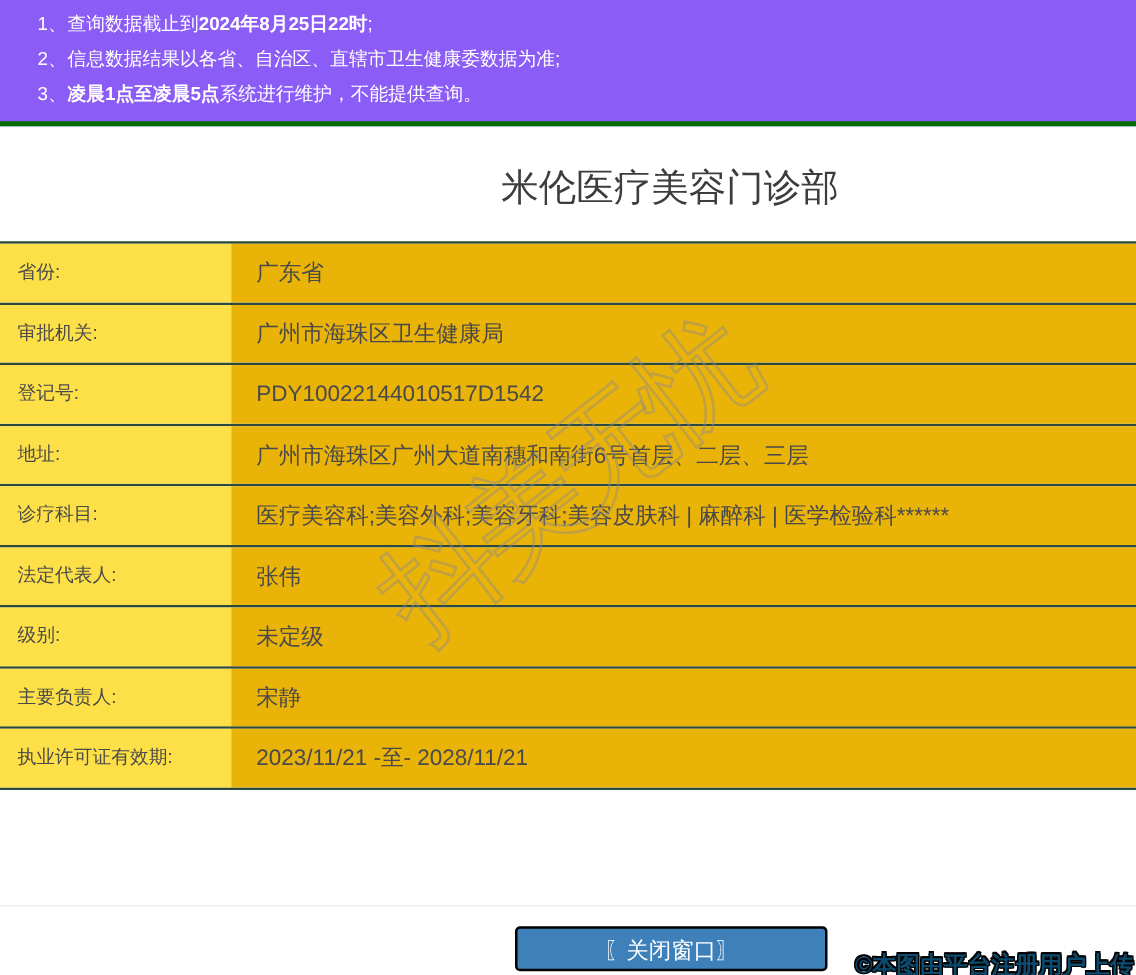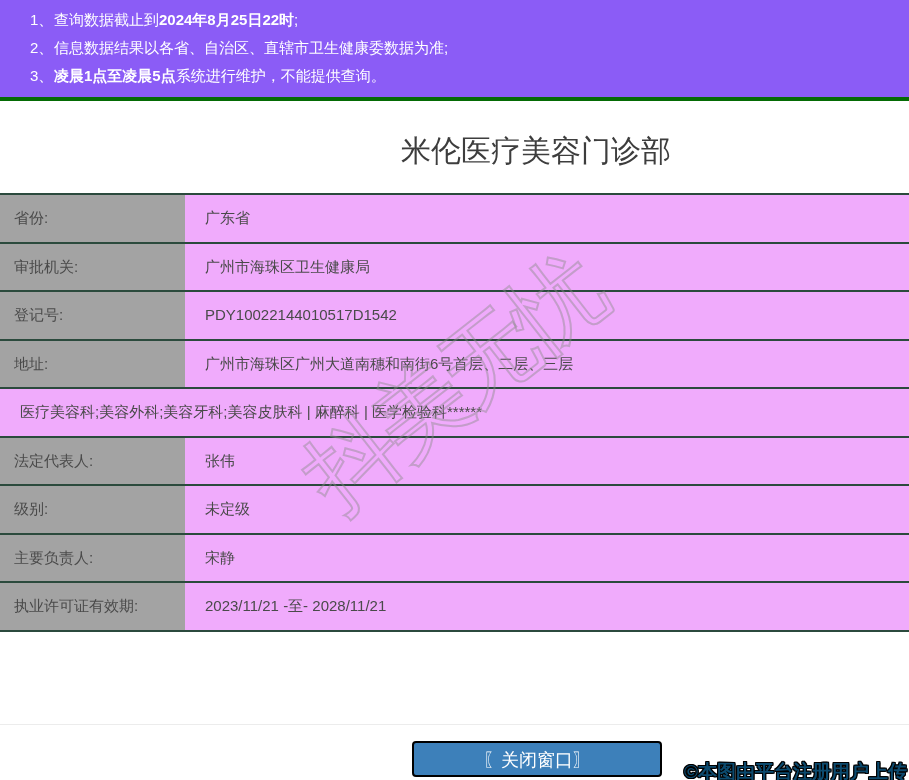--- a/index.html
+++ b/index.html
@@ -29,28 +29,28 @@
     font-size:30px;color:#3d3d3d;font-weight:400;line-height:36px;
   }
   
   .detail-table{
     width:909px;border-bottom:2px solid #2b4a3d;
   }
   .row{
     display:flex;border-top:2px solid #2b4a3d;height:46.5px;
   }
   .cell-label{
-    width:185px;min-width:185px;background:#a3a3a3;
+    width:185px;min-width:185px;background:#fde047;
     padding-left:14px;box-sizing:border-box;
     font-size:15px;line-height:46.5px;color:#4a4a4a;
     white-space:nowrap;overflow:hidden;
   }
   .cell-value{
-    flex:1;background:#f0abfc;padding-left:20px;box-sizing:border-box;
-    font-size:15px;line-height:46.5px;color:#4a4a4a;
+    flex:1;background:#eab308;padding-left:20px;box-sizing:border-box;
+    font-size:18px;line-height:46.5px;color:#4a4a4a;
     white-space:nowrap;overflow:hidden;
   }
   
   .watermark{
     position:absolute;left:453px;top:385px;
     transform:translate(-50%,-50%) rotate(-38deg);
     font-size:92px;letter-spacing:-6px;white-space:nowrap;
     color:rgba(255,255,255,0);
     -webkit-text-stroke:2px rgba(140,140,140,0.45);
     text-stroke:2px rgba(140,140,140,0.45);
@@ -100,20 +100,21 @@
   </div>
   <div class="row">
     <div class="cell-label">登记号:</div>
     <div class="cell-value">PDY10022144010517D1542</div>
   </div>
   <div class="row">
     <div class="cell-label">地址:</div>
     <div class="cell-value">广州市海珠区广州大道南穗和南街6号首层、二层、三层</div>
   </div>
   <div class="row">
+    <div class="cell-label">诊疗科目:</div>
     <div class="cell-value">医疗美容科;美容外科;美容牙科;美容皮肤科 | 麻醉科 | 医学检验科******</div>
   </div>
   <div class="row">
     <div class="cell-label">法定代表人:</div>
     <div class="cell-value">张伟</div>
   </div>
   <div class="row">
     <div class="cell-label">级别:</div>
     <div class="cell-value">未定级</div>
   </div>

